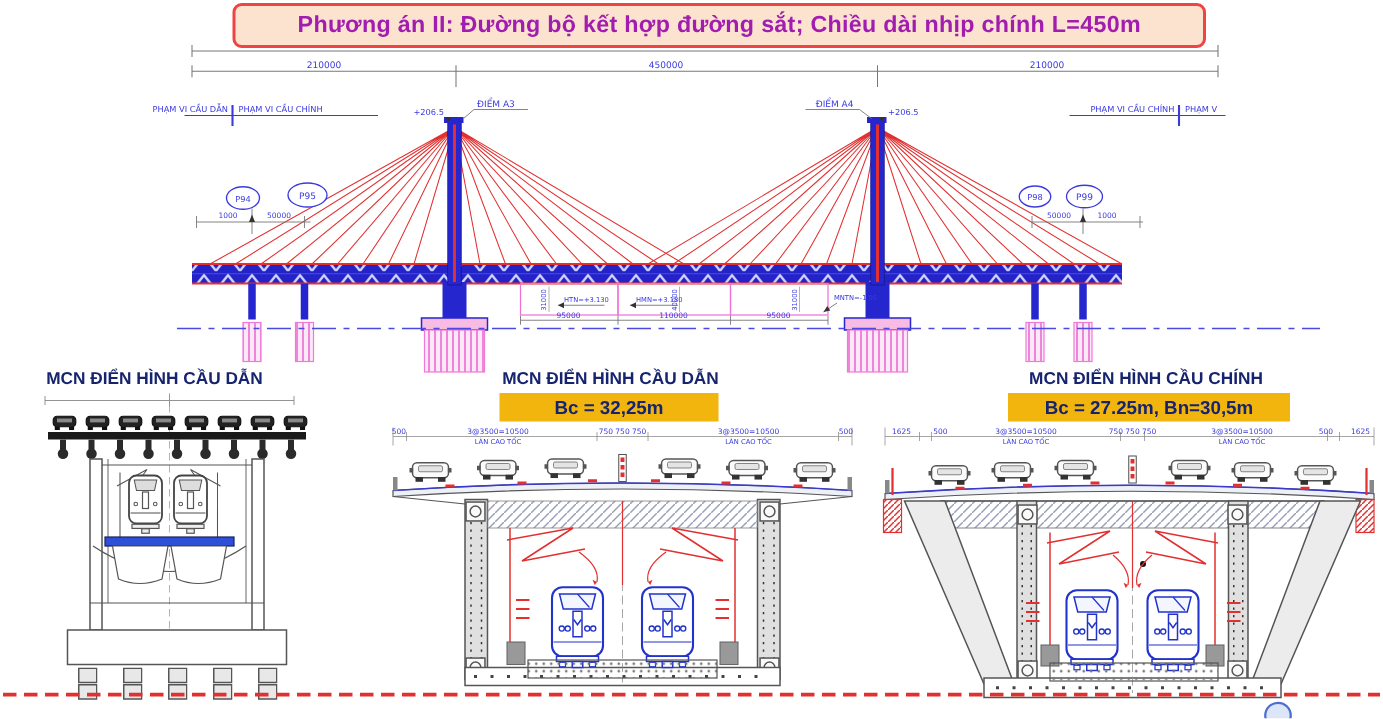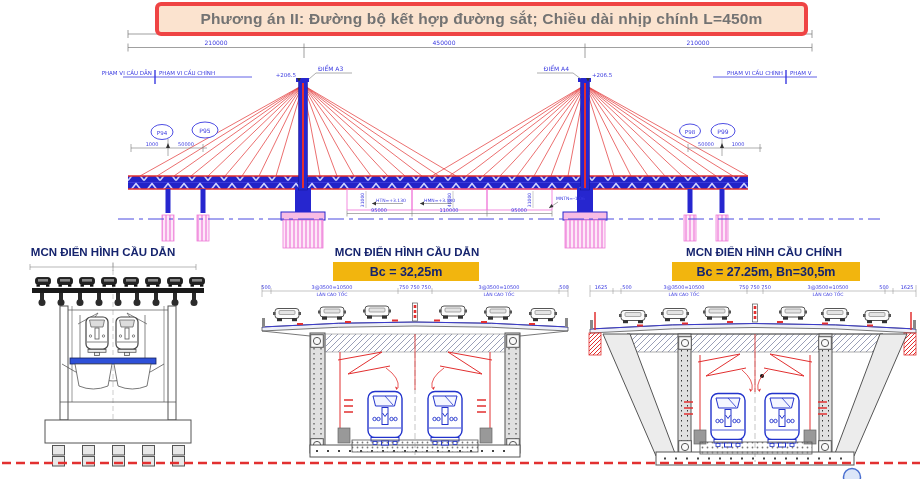--- a/index.html
+++ b/index.html
@@ -1,21 +1,21 @@
 <!DOCTYPE html>
 <html><head>
 <meta charset="utf-8">
 <style>
   html,body{margin:0;padding:0;background:#fff;}
   .stage{position:relative;width:922px;height:479px;background:#fff;overflow:hidden;
          font-family:"Liberation Sans",sans-serif;}
   .banner{position:absolute;left:155px;top:2px;width:645px;height:26px;
-          background:#fbe3cf;border:4px solid #ef4444;border-radius:6px;
+          background:#fbe3cf;border:2px solid #ef4444;border-radius:6px;
           display:flex;align-items:center;justify-content:center;
-          font-weight:bold;font-size:15.5px;color:#737373;letter-spacing:.2px;}
+          font-weight:bold;font-size:15.5px;color:#a21caf;letter-spacing:.2px;}
   svg{position:absolute;left:0;top:0;}
   svg text{font-family:"DejaVu Sans","Liberation Sans",sans-serif;}
   .dimtxt{fill:#3a3ae0;}
   .sectitle{fill:#16246e;font-weight:bold;font-size:11.5px;font-family:"Liberation Sans",sans-serif;}
   .badgetxt{fill:#16246e;font-weight:bold;font-size:12.5px;font-family:"Liberation Sans",sans-serif;}
 </style>
 </head>
 <body>
 
 <div class="stage">

